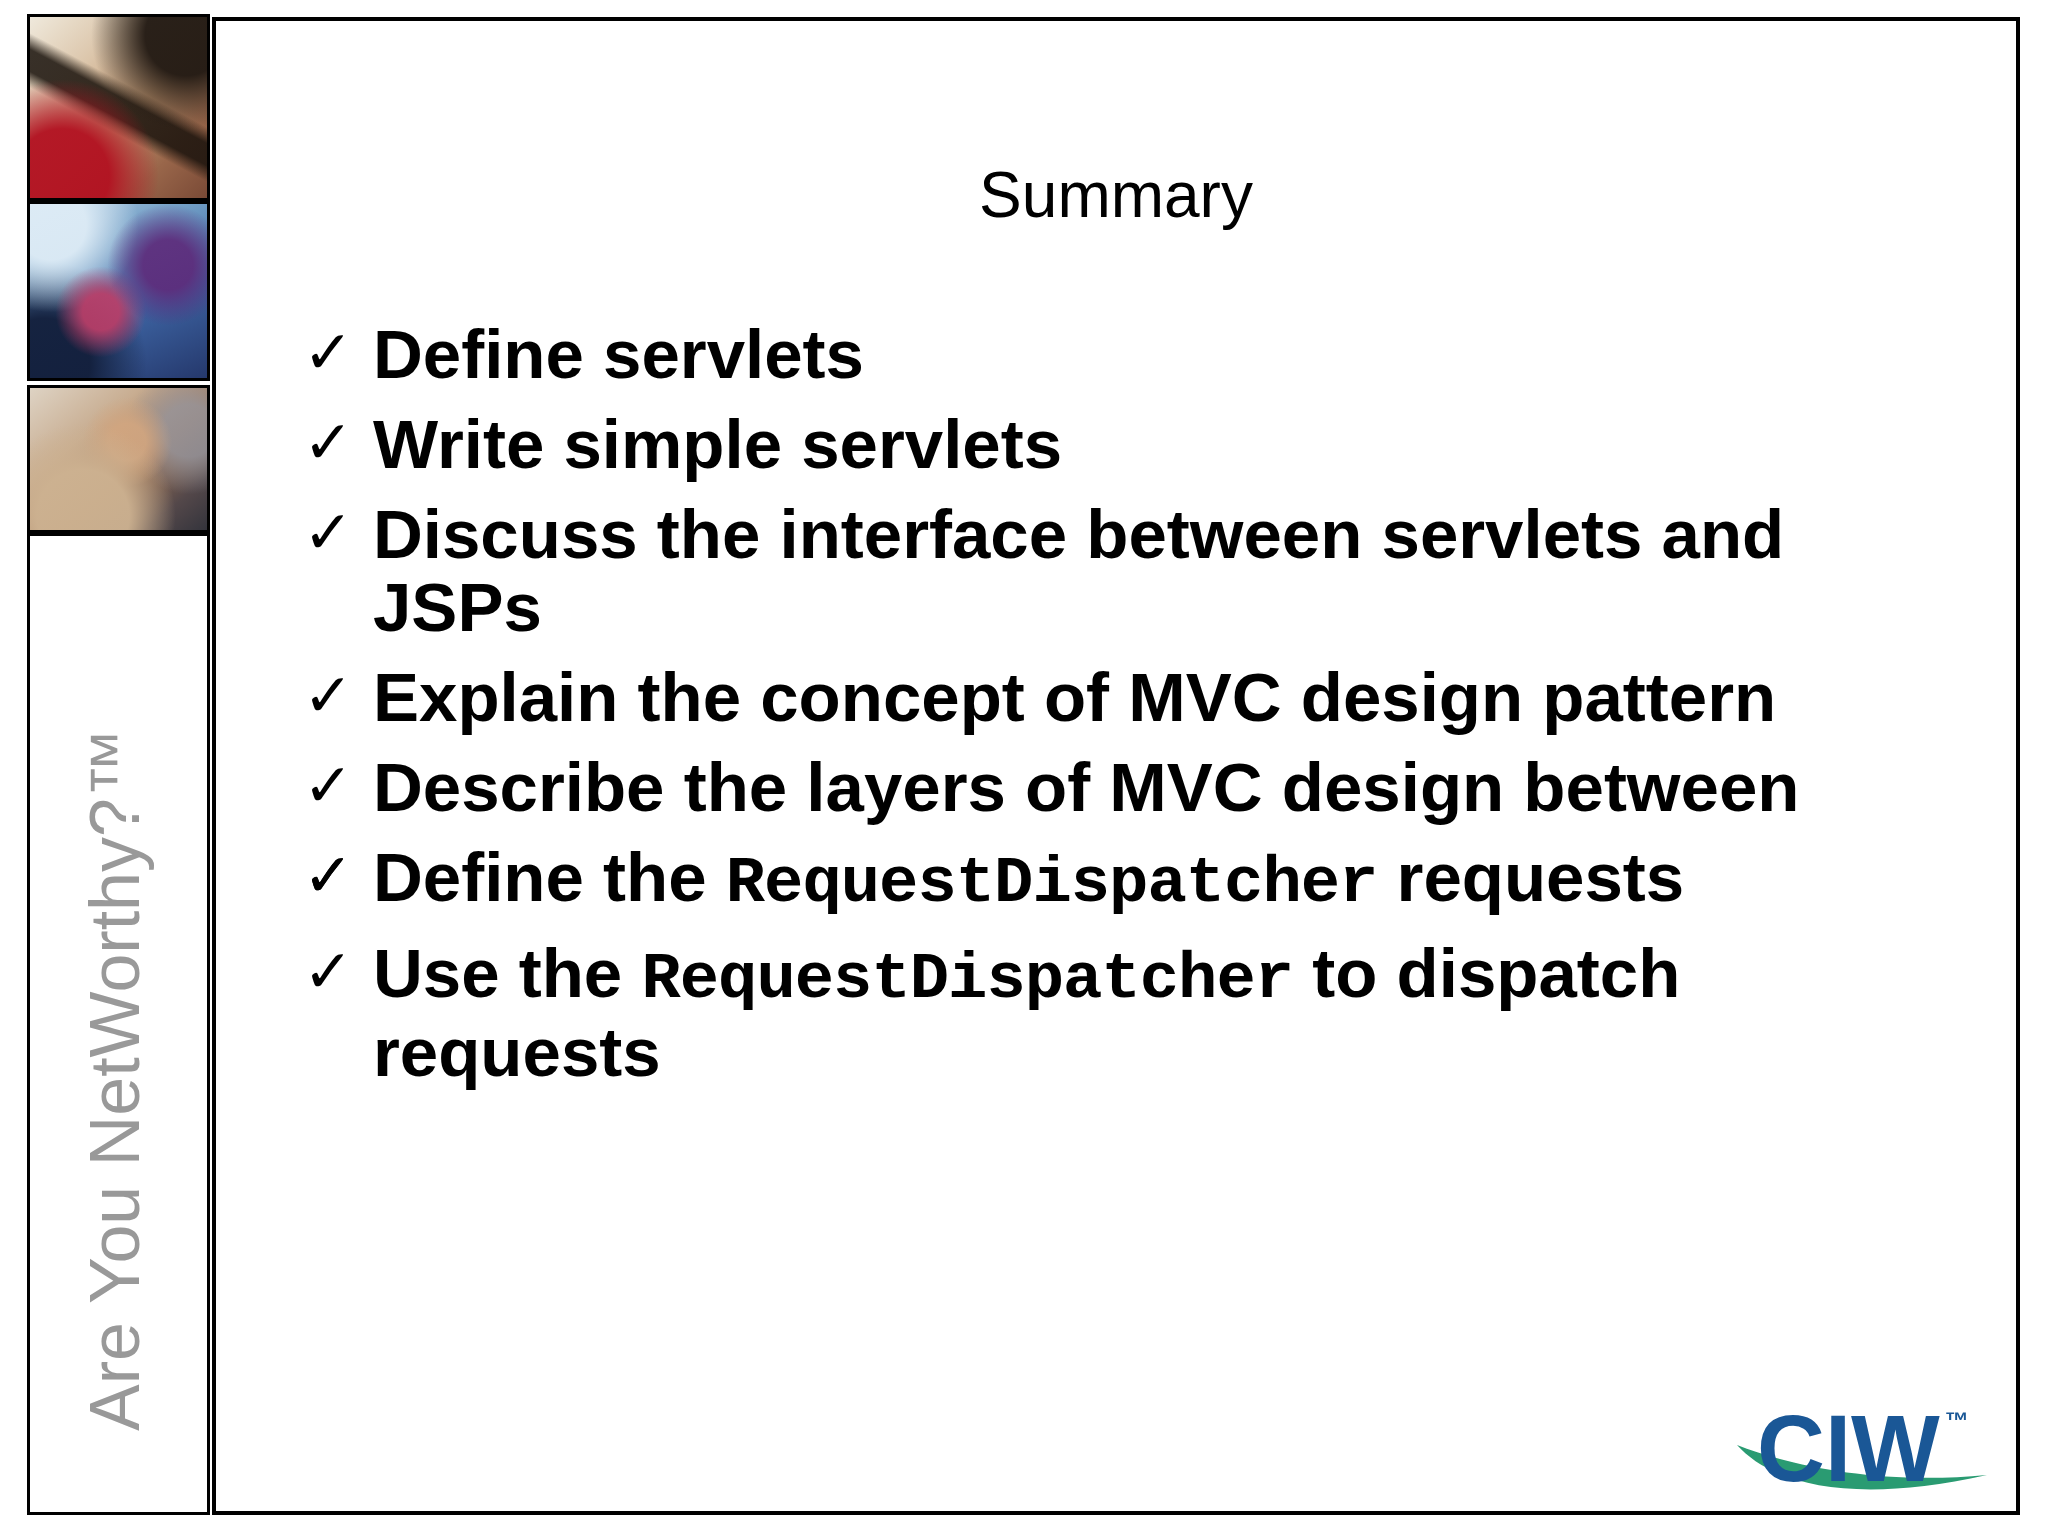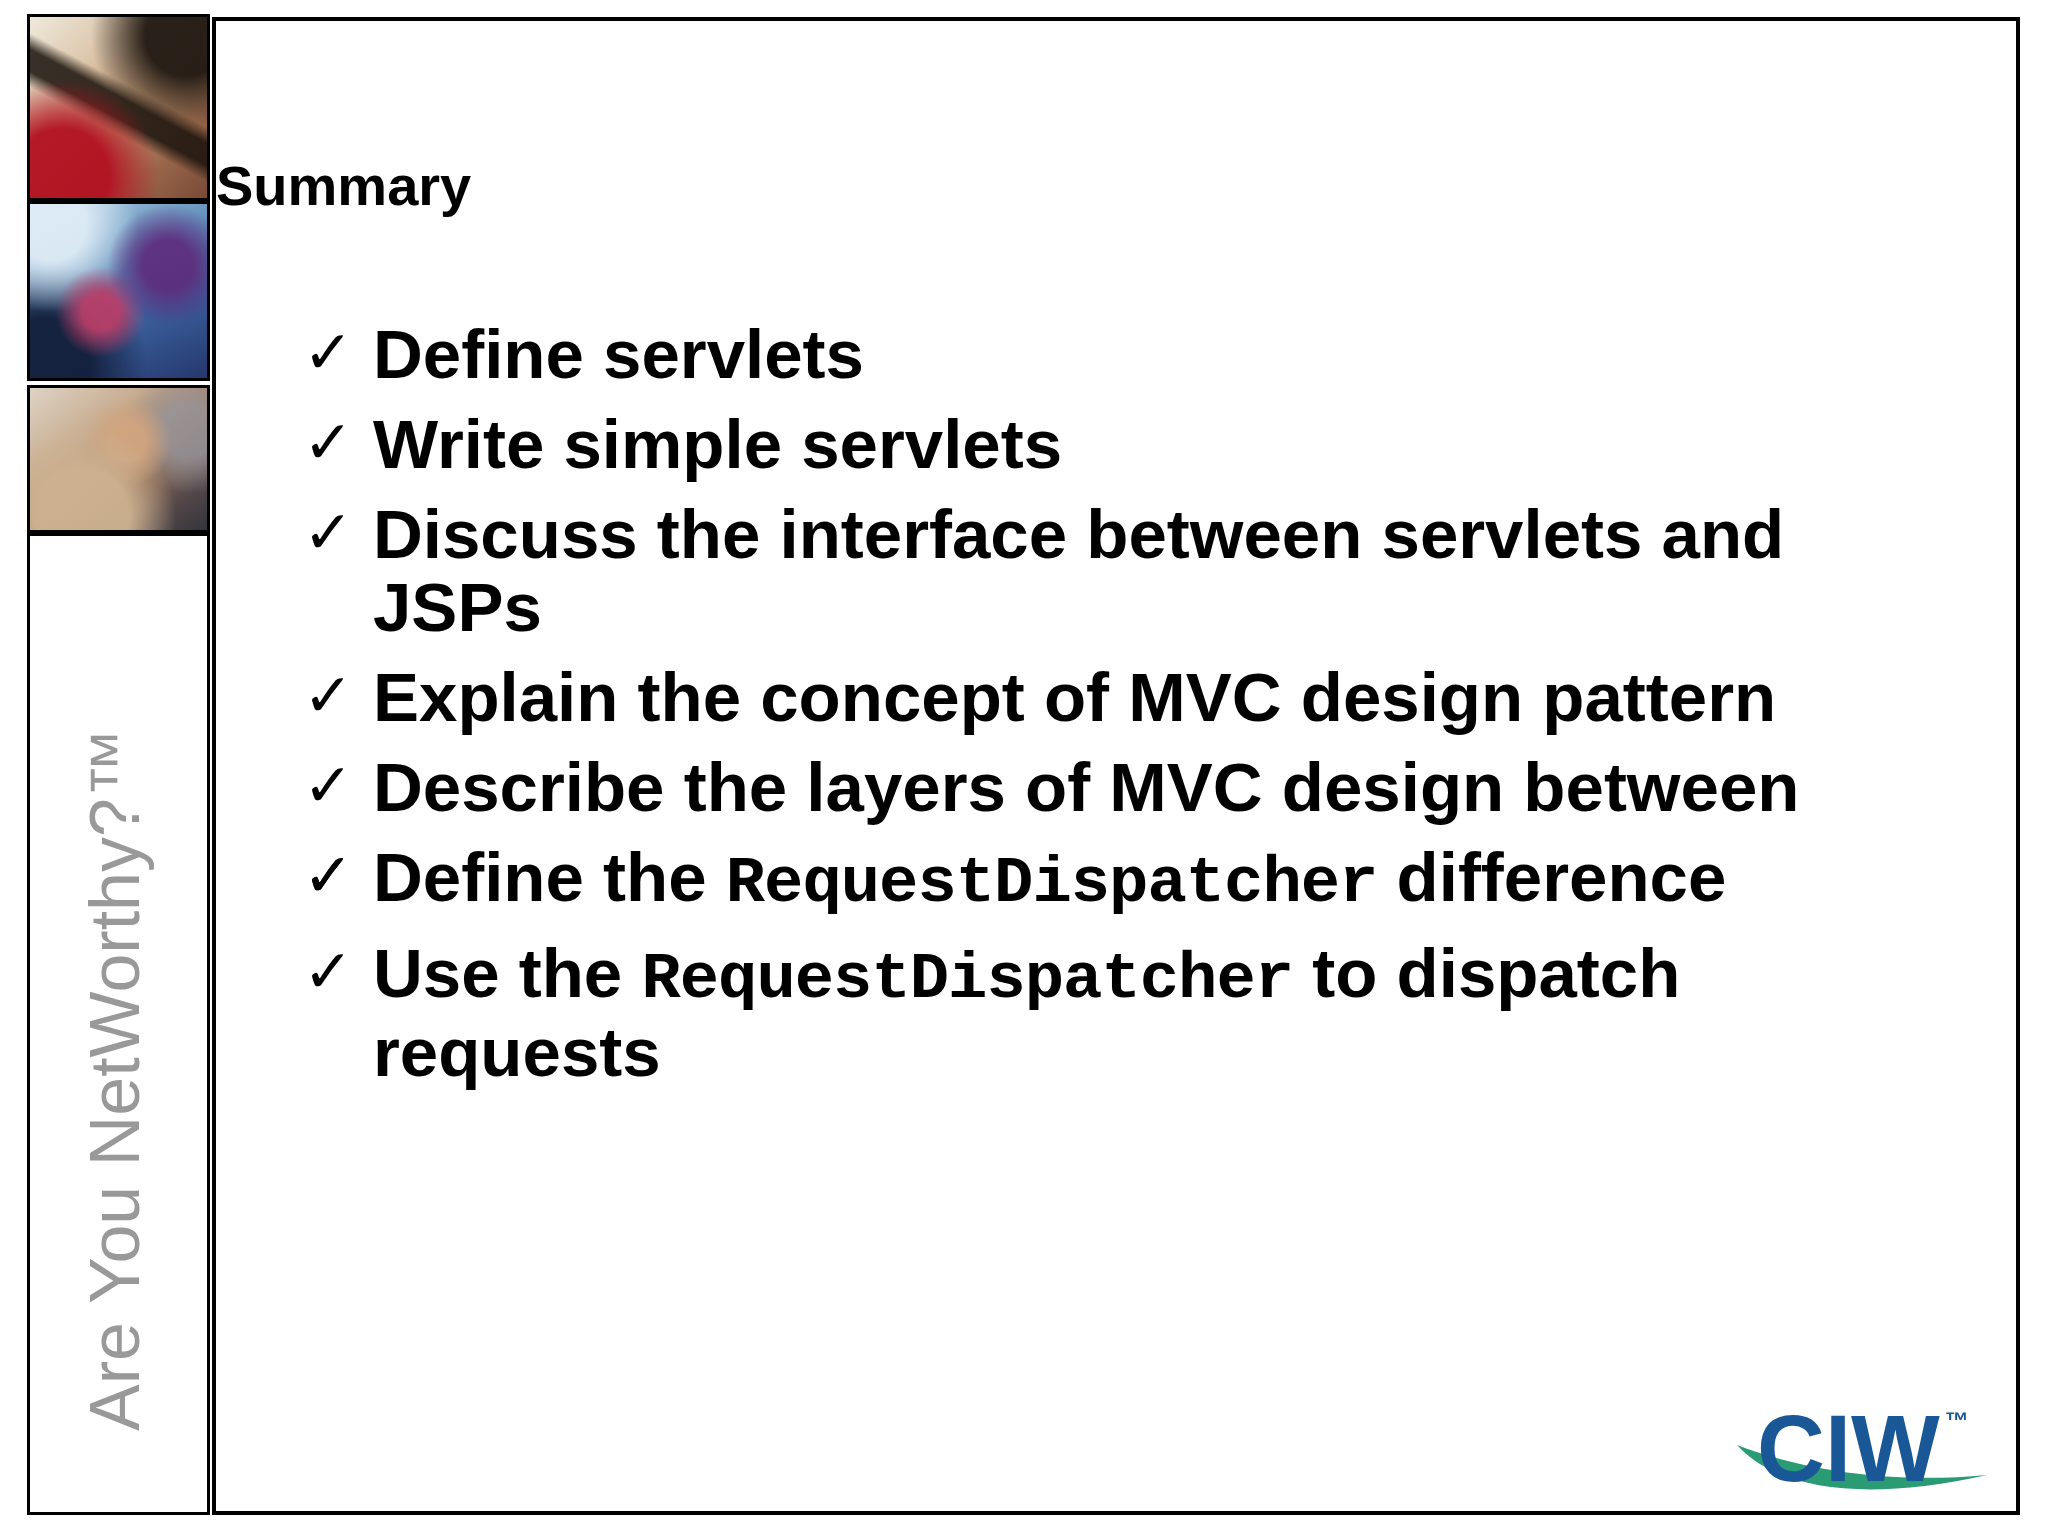--- a/index.html
+++ b/index.html
@@ -50,21 +50,21 @@
     font-size:70px; white-space:nowrap;
   }
 
   
   .content {
     position:absolute; left:212px; top:17px; width:1808px; height:1498px;
     border:4px solid #000; box-sizing:border-box; background:#fff;
   }
   .title {
     position:absolute; left:0; top:99px; width:100%;
-    font-size:56px; font-weight:700; color:#000;
+    text-align:center; font-size:64px; font-weight:400; color:#000;
     letter-spacing:0; line-height:1;
   }
   ul.summary-list {
     list-style:none; margin:0; padding:0;
     position:absolute; left:87px; top:297px; width:1570px;
   }
   ul.summary-list li {
     position:relative; box-sizing:border-box; width:100%;
     padding-left:70px;
     font-size:69px; font-weight:700; line-height:73px; color:#000;
@@ -100,21 +100,21 @@
 
     <h1 class="title">Summary</h1>
 
     <ul class="summary-list">
         <li><span class="check">✓</span><span>Define servlets</span></li>
         <li><span class="check">✓</span><span>Write simple servlets</span></li>
         <li><span class="check">✓</span><span>Discuss the interface between servlets and JSPs</span></li>
         <li><span class="check">✓</span><span>Explain the concept of MVC design pattern</span></li>
         <li><span class="check">✓</span><span>Describe the layers of MVC design between</span></li>
         <li><span class="check">✓</span></li>
-        <li><span class="check">✓</span><span>Define the </span><span class="mono">RequestDispatcher</span><span> difference</span></li>
+        <li><span class="check">✓</span><span>Define the </span><span class="mono">RequestDispatcher</span><span> requests</span></li>
         <li><span class="check">✓</span><span>Use the </span><span class="mono">RequestDispatcher</span><span> to dispatch requests</span></li>
       </ul>
 
     <div class="logo">
       <svg width="260" height="120" viewBox="0 0 260 120">
         <path d="M4,56 C40,96 120,116 254,86 C150,96 60,78 4,56 Z" fill="#2a9b72"></path>
         <text x="24" y="92" font-family="Liberation Sans, sans-serif" font-weight="bold" font-size="94" fill="#1a5796">CIW</text>
         <text x="212" y="40" font-family="Liberation Sans, sans-serif" font-weight="bold" font-size="24" fill="#1a5796">™</text>
       </svg>
     </div>

